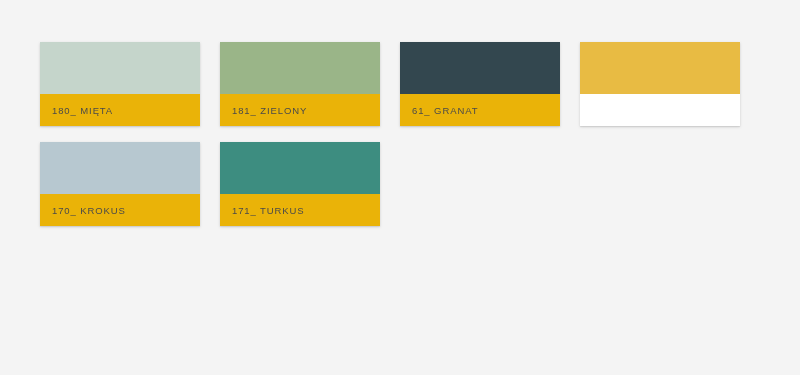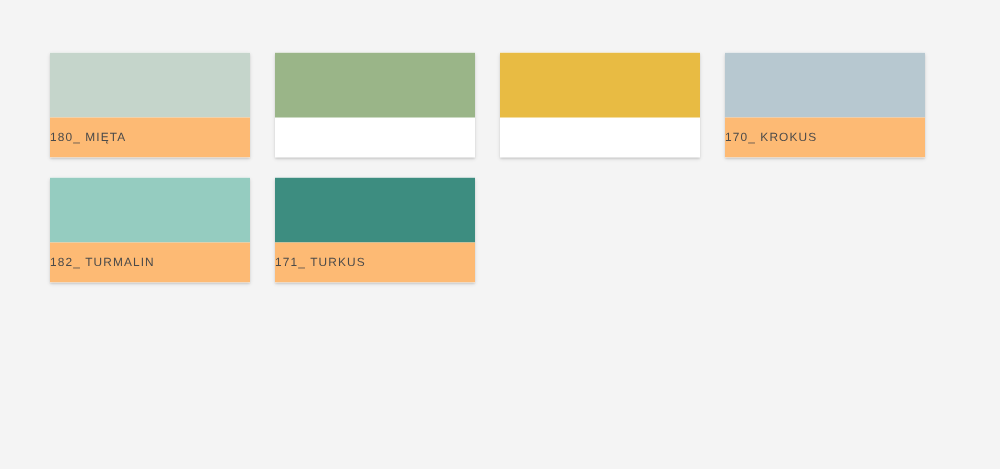--- a/index.html
+++ b/index.html
@@ -30,23 +30,24 @@
     overflow: hidden;
     cursor: pointer;
   }
   .swatch-color {
     height: 52px;
     width: 100%;
     display: block;
   }
   .swatch-label-strip {
     height: 32px;
-    background: #fdba74;
+    background: #eab308;
     display: flex;
     align-items: center;
+    padding-left: 12px;
     box-sizing: border-box;
   }
   .swatch-label {
     font-size: 9.5px;
     letter-spacing: 0.9px;
     color: #4a4a4a;
     font-family: "Liberation Sans", sans-serif;
     white-space: nowrap;
     text-transform: uppercase;
   }
@@ -56,35 +57,38 @@
 
 <div id="palette-grid">
     <div class="swatch-card">
       <div class="swatch-color" style="background: rgb(197, 213, 203);"></div>
       <div class="swatch-label-strip">
         <span class="swatch-label">180_ MIĘTA</span>
       </div>
     </div>
     <div class="swatch-card">
       <div class="swatch-color" style="background: rgb(154, 181, 136);"></div>
+      <div class="swatch-label-strip">
+        <span class="swatch-label">181_ ZIELONY</span>
+      </div>
+    </div>
+    <div class="swatch-card">
+      <div class="swatch-color" style="background: rgb(51, 71, 79);"></div>
+      <div class="swatch-label-strip">
+        <span class="swatch-label">61_ GRANAT</span>
+      </div>
     </div>
     <div class="swatch-card">
       <div class="swatch-color" style="background: rgb(232, 187, 67);"></div>
     </div>
     <div class="swatch-card">
       <div class="swatch-color" style="background: rgb(183, 200, 208);"></div>
       <div class="swatch-label-strip">
         <span class="swatch-label">170_ KROKUS</span>
       </div>
     </div>
     <div class="swatch-card">
-      <div class="swatch-color" style="background: rgb(149, 204, 192);"></div>
-      <div class="swatch-label-strip">
-        <span class="swatch-label">182_ TURMALIN</span>
-      </div>
-    </div>
-    <div class="swatch-card">
       <div class="swatch-color" style="background: rgb(61, 141, 128);"></div>
       <div class="swatch-label-strip">
         <span class="swatch-label">171_ TURKUS</span>
       </div>
     </div>
   </div>
 
 </body></html>

